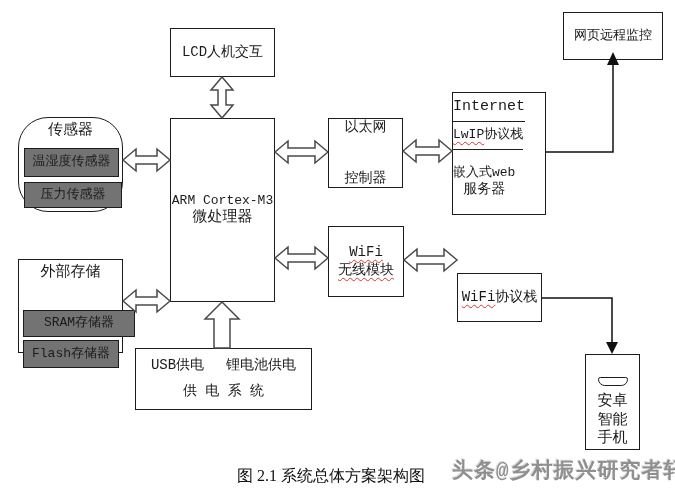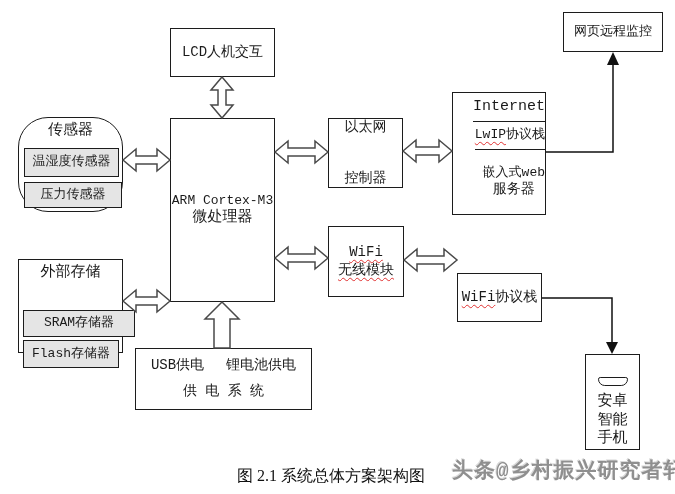--- a/index.html
+++ b/index.html
@@ -8,24 +8,24 @@
     font-family:"Liberation Mono","DejaVu Sans Mono","Liberation Serif",serif;
     color:#1a1a1a;
   }
   .box{
     position:absolute;border:1.5px solid #1c1c1c;background:#fff;box-sizing:border-box;
     display:flex;flex-direction:column;align-items:center;justify-content:center;
     text-align:center;line-height:1.25;
   }
   .group-title{position:absolute;left:0;right:0;top:4px;text-align:center;font-size:15px;}
   .inner-box{
-    position:absolute;border:1.5px solid #1c1c1c;background:#e5e5e5;box-sizing:border-box;
+    position:absolute;border:1.5px solid #1c1c1c;background:#737373;box-sizing:border-box;
     display:flex;align-items:center;justify-content:center;font-size:13px;white-space:nowrap;
   }
-  .rowbox{display:flex;flex-direction:column;align-items:flex-end;justify-content:flex-start;padding:0;}
+  .rowbox{display:flex;flex-direction:column;align-items:flex-start;justify-content:flex-start;padding:0;}
   .irow{display:flex;align-items:center;justify-content:center;box-sizing:border-box;}
   .sq{
     text-decoration:underline;text-decoration-style:wavy;
     text-decoration-color:#e03131;text-decoration-thickness:1px;text-underline-offset:3px;
   }
   .fs13{font-size:13px;} .fs14{font-size:14px;} .fs15{font-size:15px;}
   #overlay{position:absolute;left:0;top:0;pointer-events:none;}
   .caption{position:absolute;left:237px;top:466px;font-size:16px;color:#111;white-space:nowrap;font-family:Liberation Serif, serif;}
   .watermark{
     position:absolute;left:452px;top:456px;font-size:21px;font-weight:bold;color:#8f8f8f;
@@ -36,21 +36,21 @@
 </style>
 </head>
 <body>
 
 <div id="canvas">
 
   <div class="box fs14" style="left:170px;top:28px;width:105px;height:49px;">
     <span>LCD人机交互</span>
   </div>
 
-  <div class="box fs13" style="left:563px;top:12px;width:100px;height:40px;">
+  <div class="box fs13" style="left:563px;top:12px;width:100px;height:48px;">
     <span>网页远程监控</span>
   </div>
 
   <div class="box" style="left:18px;top:117px;width:105px;height:95px;justify-content:flex-start;border-radius:30px;">
     <div class="group-title">传感器</div>
     <div class="inner-box" style="left:5px;top:30px;width:95px;height:29px;">
       <span>温湿度传感器</span>
     </div>
     <div class="inner-box" style="left:5px;top:64px;width:98px;height:26px;">
       <span>压力传感器</span>

